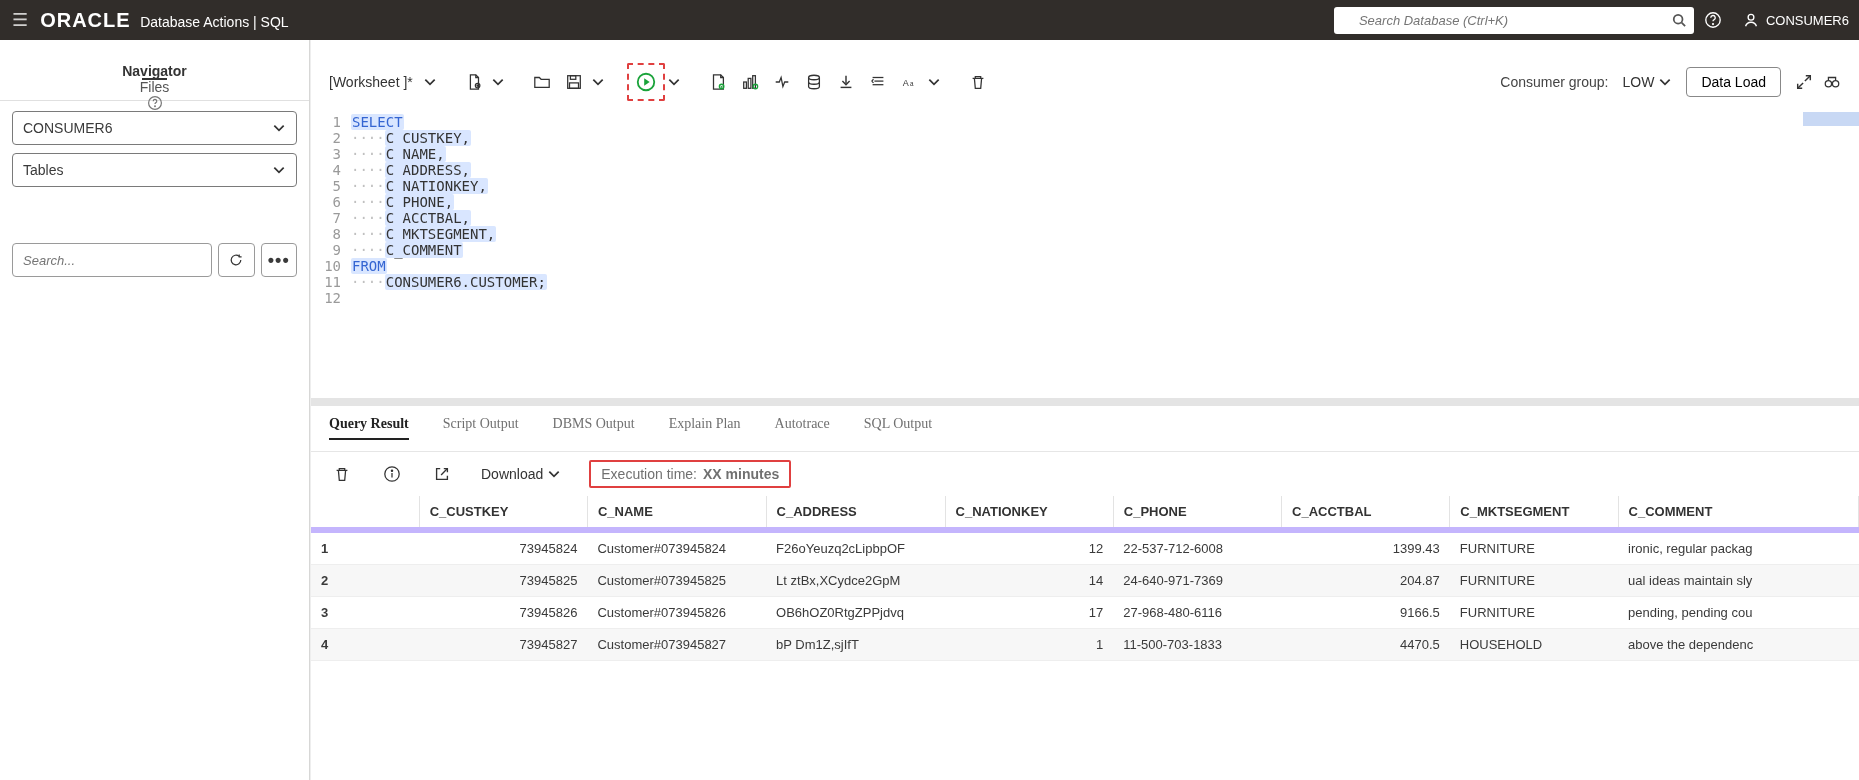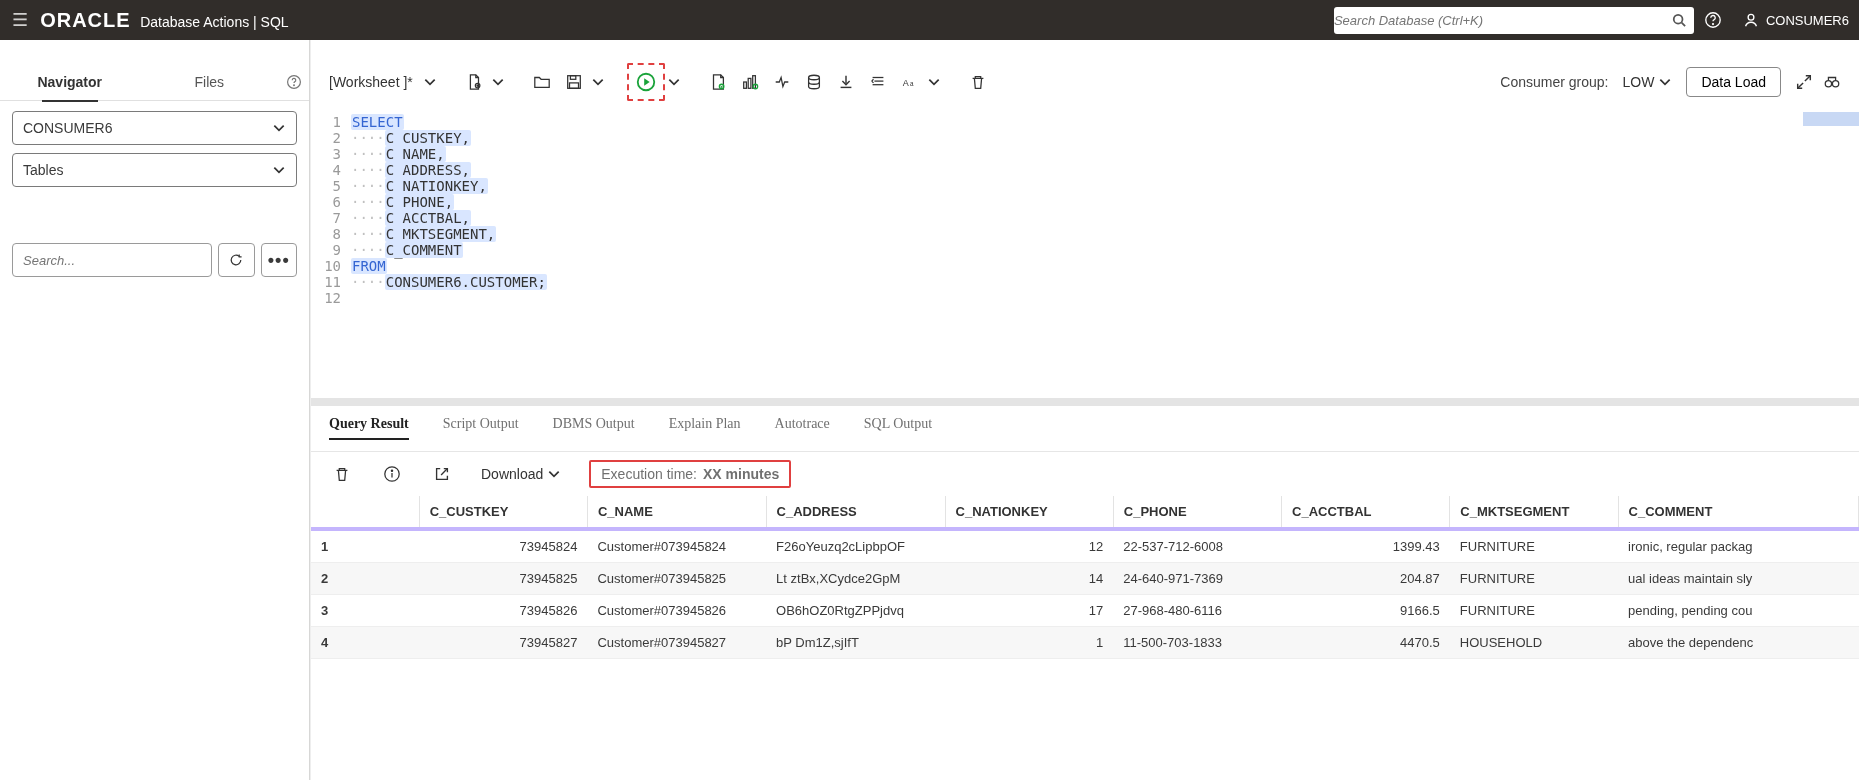--- a/index.html
+++ b/index.html
@@ -5,33 +5,33 @@
   * { box-sizing: border-box; margin: 0; padding: 0; }
   body { font-family: "Helvetica Neue", Arial, sans-serif; font-size: 13px; color: #3a3a3a; background: #fff; width:1859px; height:780px; overflow:hidden; }
 
   
   .app-header { background:#312d2a; height:40px; display:flex; align-items:center; color:#fff; }
   .hamburger { padding:0 12px; font-size:18px; color:#d0cfce; cursor:pointer; }
   .logo { font-weight:bold; font-size:20px; letter-spacing:1px; font-family: Arial, sans-serif; }
   .logo-sub { font-size:14px; margin-left:6px; font-weight:normal; }
   .header-spacer { flex:1; }
   .header-search { width:360px; }
-  .header-search input { width:100%; height:27px; border-radius:3px; background:#fff; border:none; padding:0 30px 0 0; font-style:italic; font-size:13px; color:#555; }
+  .header-search input { width:100%; height:27px; border-radius:3px; background:#fff; border:none; padding:0 30px 0 25px; font-style:italic; font-size:13px; color:#555; }
   .hs-wrap { position:relative; }
   .hs-wrap svg { position:absolute; right:8px; top:6px; }
   .header-icon { width:38px; display:flex; align-items:center; justify-content:center; height:40px; color:#fff; font-size:15px; }
   .header-user { display:flex; align-items:center; gap:6px; padding:0 10px; font-size:13px; }
 
   
   .main { display:flex; height:740px; }
 
   
   .sidebar { width:310px; border-right:1px solid #d7d7d6; display:flex; flex-direction:column; }
   .sidebar-top-gap { height:23px; }
-  .sidebar-tabs { display:flex; position:relative; border-bottom:1px solid #e0e0e0; height:38px; align-items:center; }
+  .sidebar-tabs { display:flex; position:relative; border-bottom:1px solid #e0e0e0; height:38px; align-items:center;flex-direction:column; }
   .sidebar-tab { flex:1; text-align:center; font-size:14px; color:#555; cursor:pointer; height:38px; display:flex; align-items:center; justify-content:center; position:relative;}
   .sidebar-tab.active { font-weight:bold; color:#333; }
   .sidebar-tab.active::after { content:""; position:absolute; bottom:-1px; left:30%; right:30%; height:2px; background:#333; }
   .sidebar-help { width:30px; display:flex; align-items:center; justify-content:center; }
 
   .sidebar-controls { padding:10px 12px; display:flex; flex-direction:column; gap:8px; }
   .select-box { border:1px solid #7a7a7a; border-radius:4px; height:34px; display:flex; align-items:center; padding:0 10px; justify-content:space-between; font-size:14px; cursor:pointer; background:#fff;}
   .select-box svg { color:#555; }
 
   .search-row { display:flex; gap:6px;margin-top:48px;}
@@ -81,21 +81,21 @@
 
   .result-toolbar { display:flex; align-items:center; gap:28px; padding:8px 20px;}
   .rt-icon { width:22px; height:22px; display:flex; align-items:center; justify-content:center; cursor:pointer;}
   .download-label { font-size:14px; color:#333; cursor:pointer; display:flex; align-items:center; gap:4px;}
   .exec-box { border:2px solid #e04040; border-radius:2px; padding:4px 10px; display:flex; gap:6px; font-size:14px; color:#707070;}
   .exec-box .val { font-weight:bold; }
 
   
   .grid { flex:1; overflow:hidden;}
   table { width:100%; border-collapse:collapse; font-size:13px;}
-  thead th { text-align:left; font-weight:bold; padding:8px 10px; border-right:1px solid #e3e3e3; border-bottom:4px solid #c4b5fd; background:#fff; color:#333;}
+  thead th { text-align:left; font-weight:bold; padding:8px 10px; border-right:1px solid #e3e3e3; border-bottom:6px solid #c4b5fd; background:#fff; color:#333;}
   tbody td { padding:8px 10px; border-bottom:1px solid #eee; white-space:nowrap; overflow:hidden; text-overflow:clip;}
   tbody tr:nth-child(even){ background:#f7f7f7;}
   .rownum-col { width:90px; font-weight:bold;}
   td.num { text-align:right; }
   th.rownum-col { background:#fff;}
   td.rownum-col { font-weight:bold;}
 
   
   .col-custkey{width:140px;} .col-name{width:140px;} .col-address{width:140px;} .col-nation{width:140px;}
   .col-phone{width:140px;} .col-acctbal{width:140px;} .col-mkt{width:140px;} .col-comment{width:200px;}

